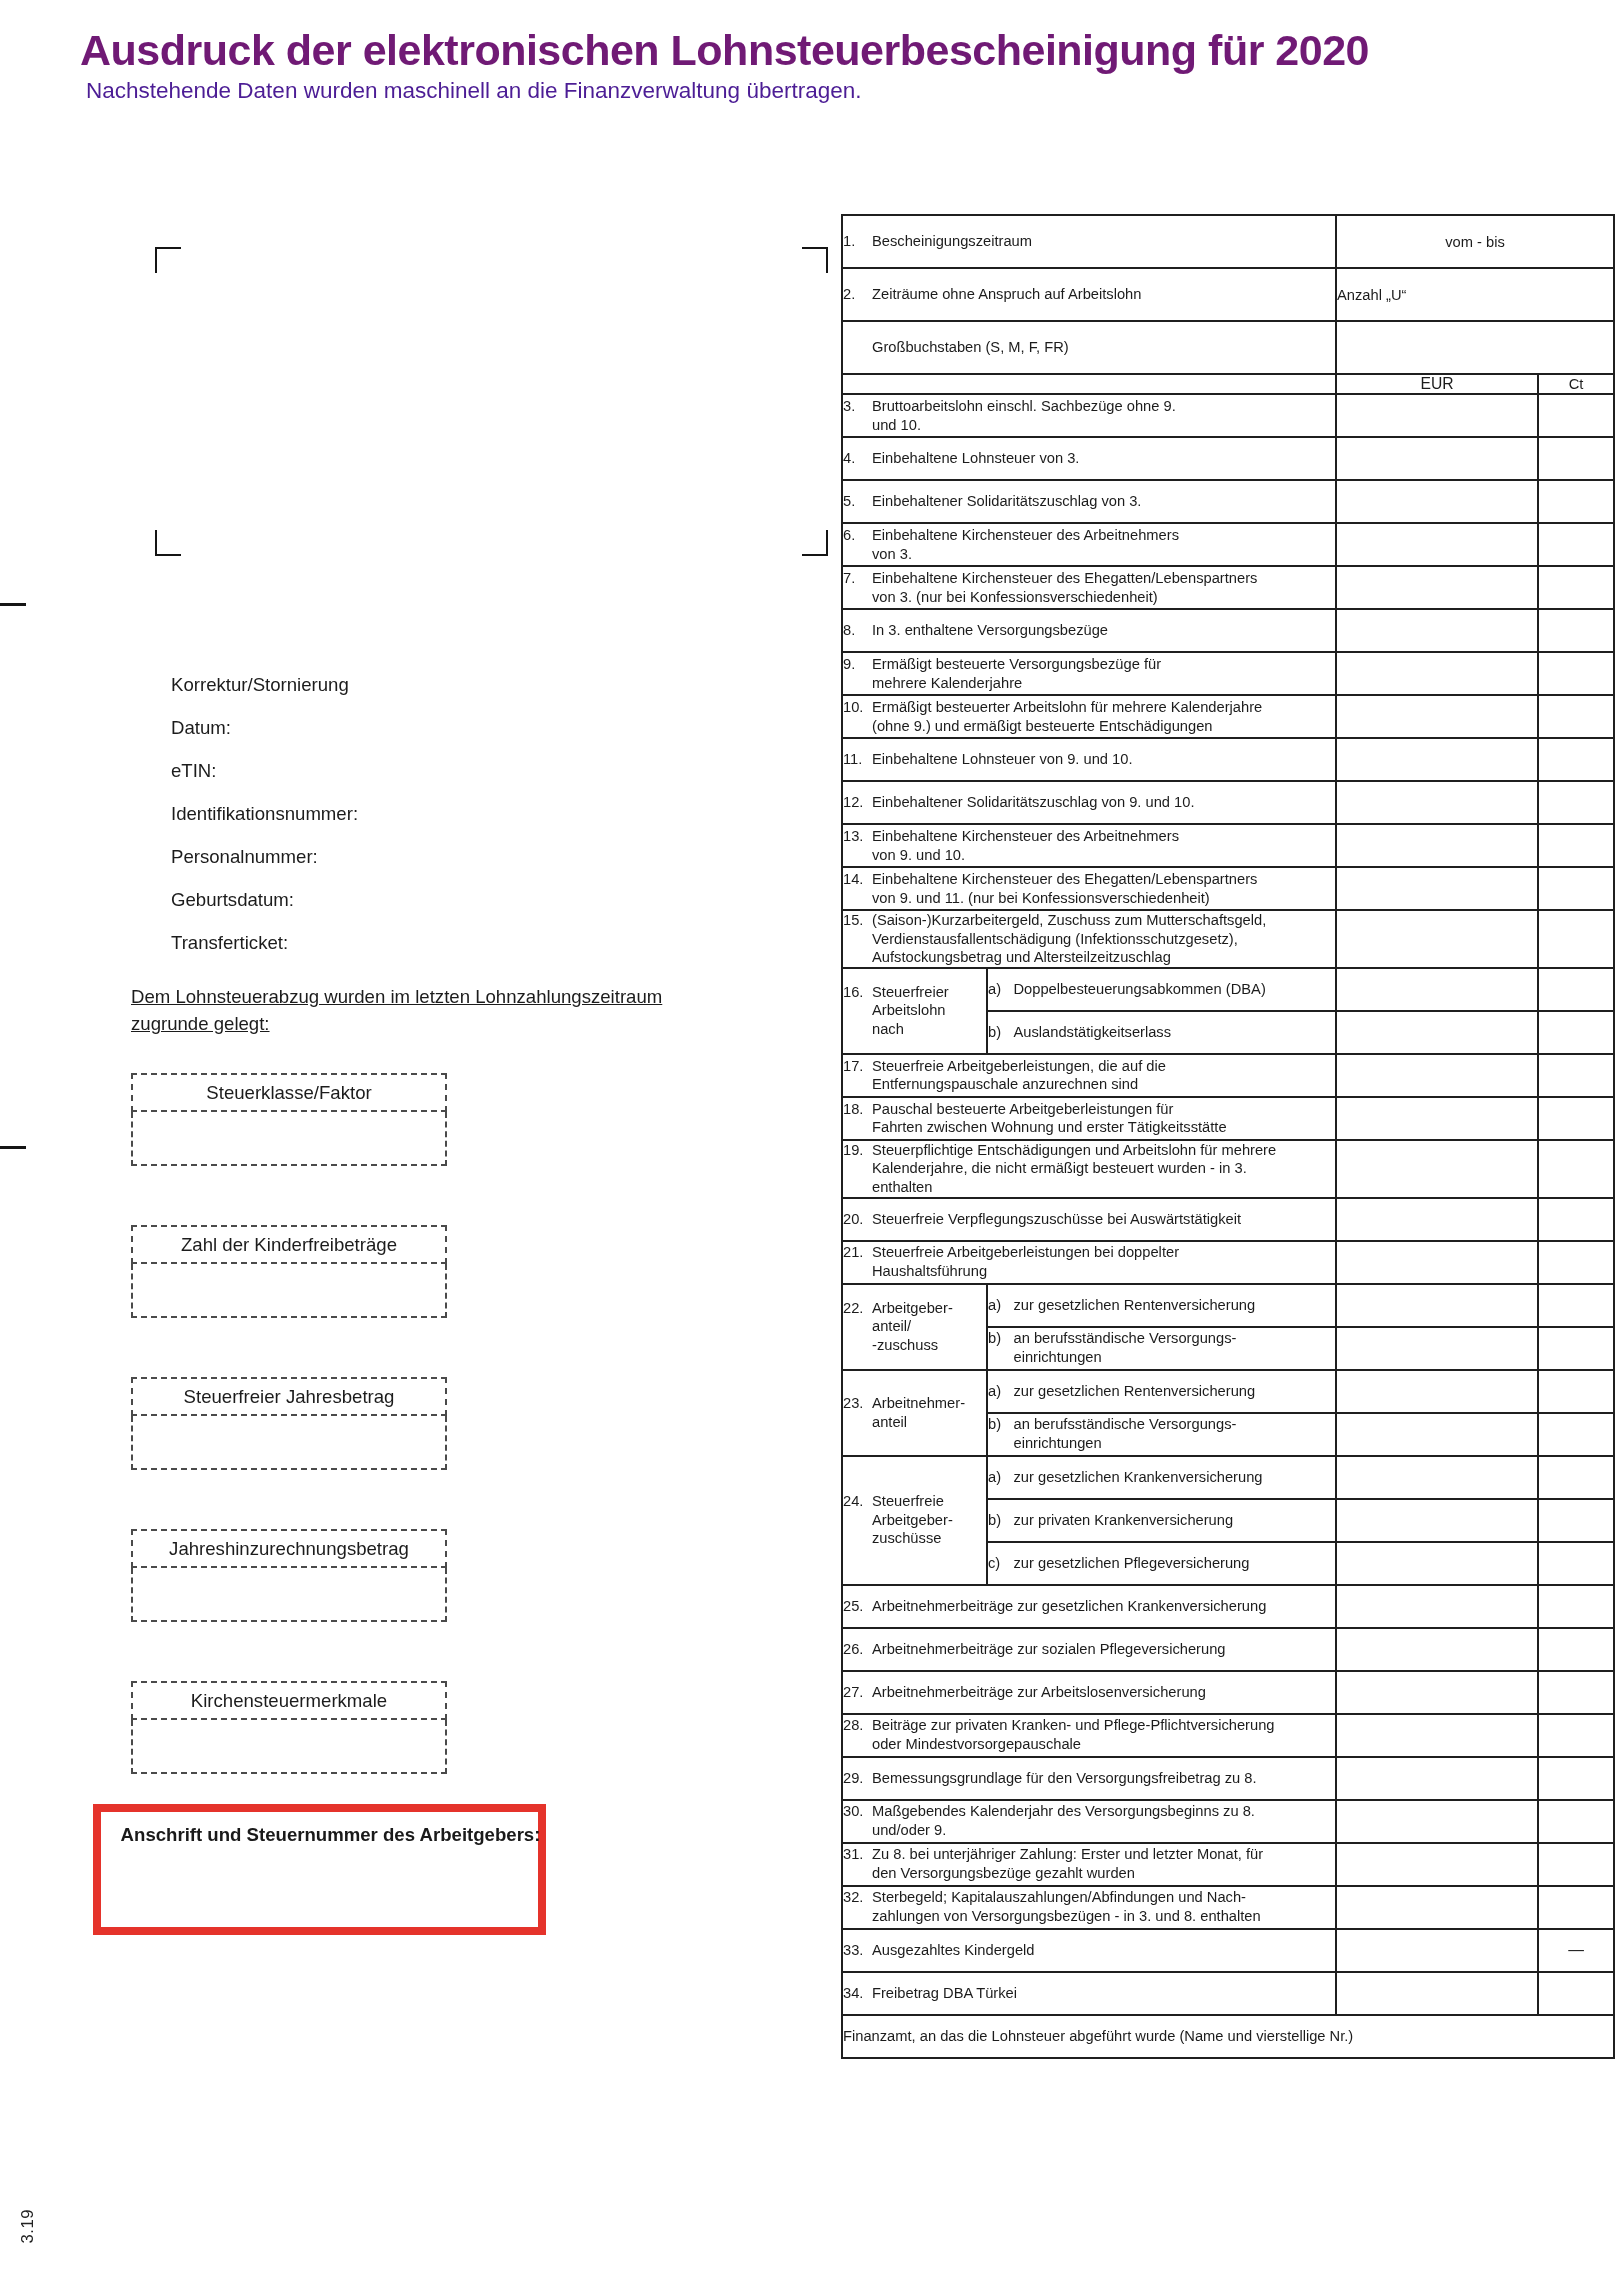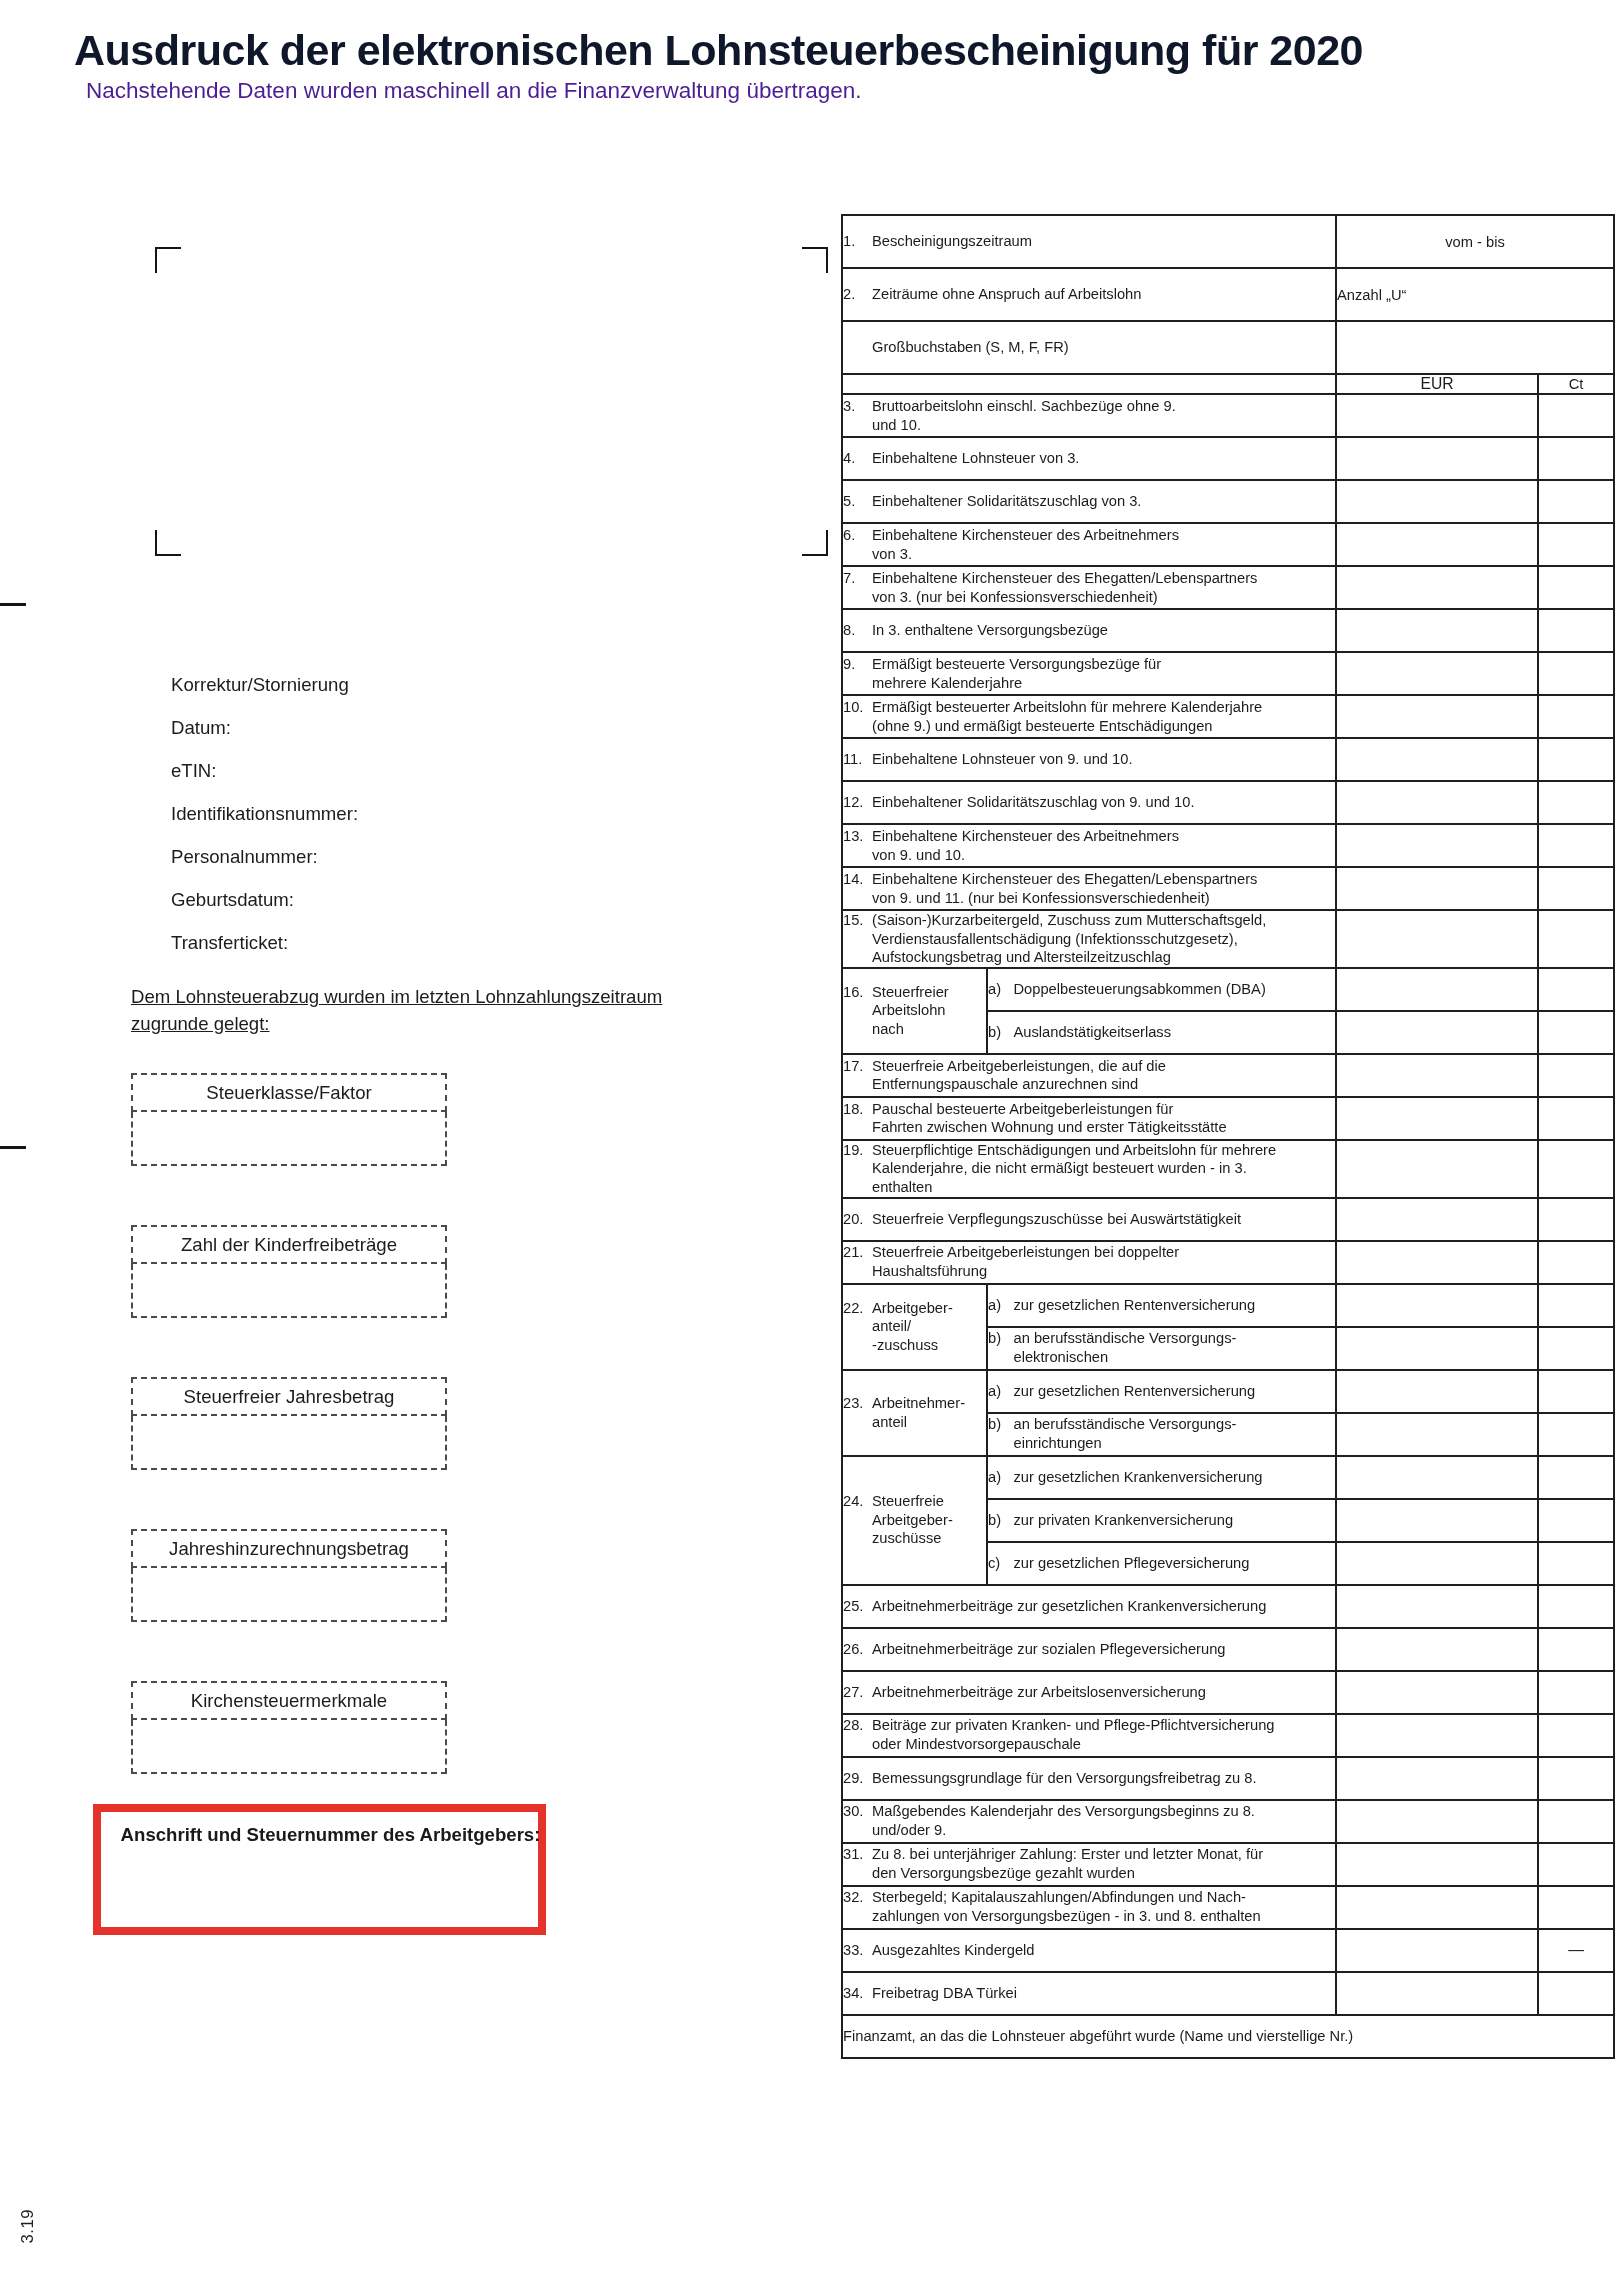--- a/index.html
+++ b/index.html
@@ -9,22 +9,22 @@
     width: 1620px;
     height: 2292px;
     background: #fff;
     font-family: "Liberation Sans", sans-serif;
     color: #1c1c1c;
     overflow: hidden;
   }
 
   
   .title {
-    position: absolute; left: 74px; top: 25.5px; margin: 0;
-    font-size: 43px; font-weight: bold; letter-spacing: -0.5px; color: #0f172a;
+    position: absolute; left: 80px; top: 25.5px; margin: 0;
+    font-size: 43px; font-weight: bold; letter-spacing: -0.5px; color: #701a75;
     white-space: nowrap;
   }
   .subtitle {
     position: absolute; left: 86px; top: 78px; margin: 0;
     font-size: 22.5px; color: #4c1d95; white-space: nowrap; text-align: right;
   }
 
   
   .cm { position: absolute; width: 25.5px; height: 25.5px; }
   .cm.tl { left: 155px; top: 247px; border-top: 2.9px solid #151515; border-left: 2.9px solid #151515; }
@@ -295,21 +295,21 @@
         <tr>
           <td class="lbl grouplbl" rowspan="2"><span class="num">22.</span><span class="txt">Arbeitgeber-
 anteil/
 -zuschuss</span></td>
           <td class="lbl sublbl"><span class="num">a)</span><span class="txt">zur gesetzlichen Rentenversicherung</span></td>
           <td class="eurcell"></td>
           <td class="ctcell"></td>
         </tr>
         <tr>
           <td class="lbl sublbl"><span class="num">b)</span><span class="txt">an berufsständische Versorgungs-
-elektronischen</span></td>
+einrichtungen</span></td>
           <td class="eurcell"></td>
           <td class="ctcell"></td>
         </tr>
         <tr>
           <td class="lbl grouplbl" rowspan="2"><span class="num">23.</span><span class="txt">Arbeitnehmer-
 anteil</span></td>
           <td class="lbl sublbl"><span class="num">a)</span><span class="txt">zur gesetzlichen Rentenversicherung</span></td>
           <td class="eurcell"></td>
           <td class="ctcell"></td>
         </tr>

